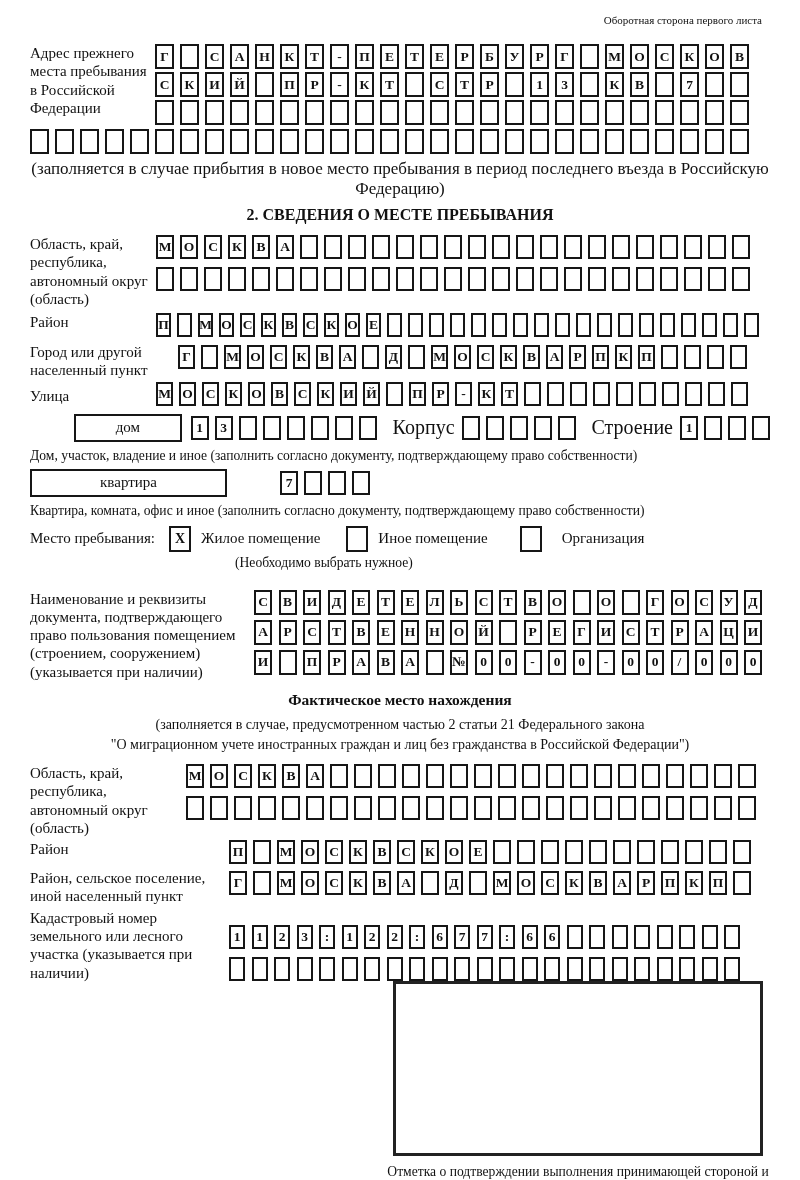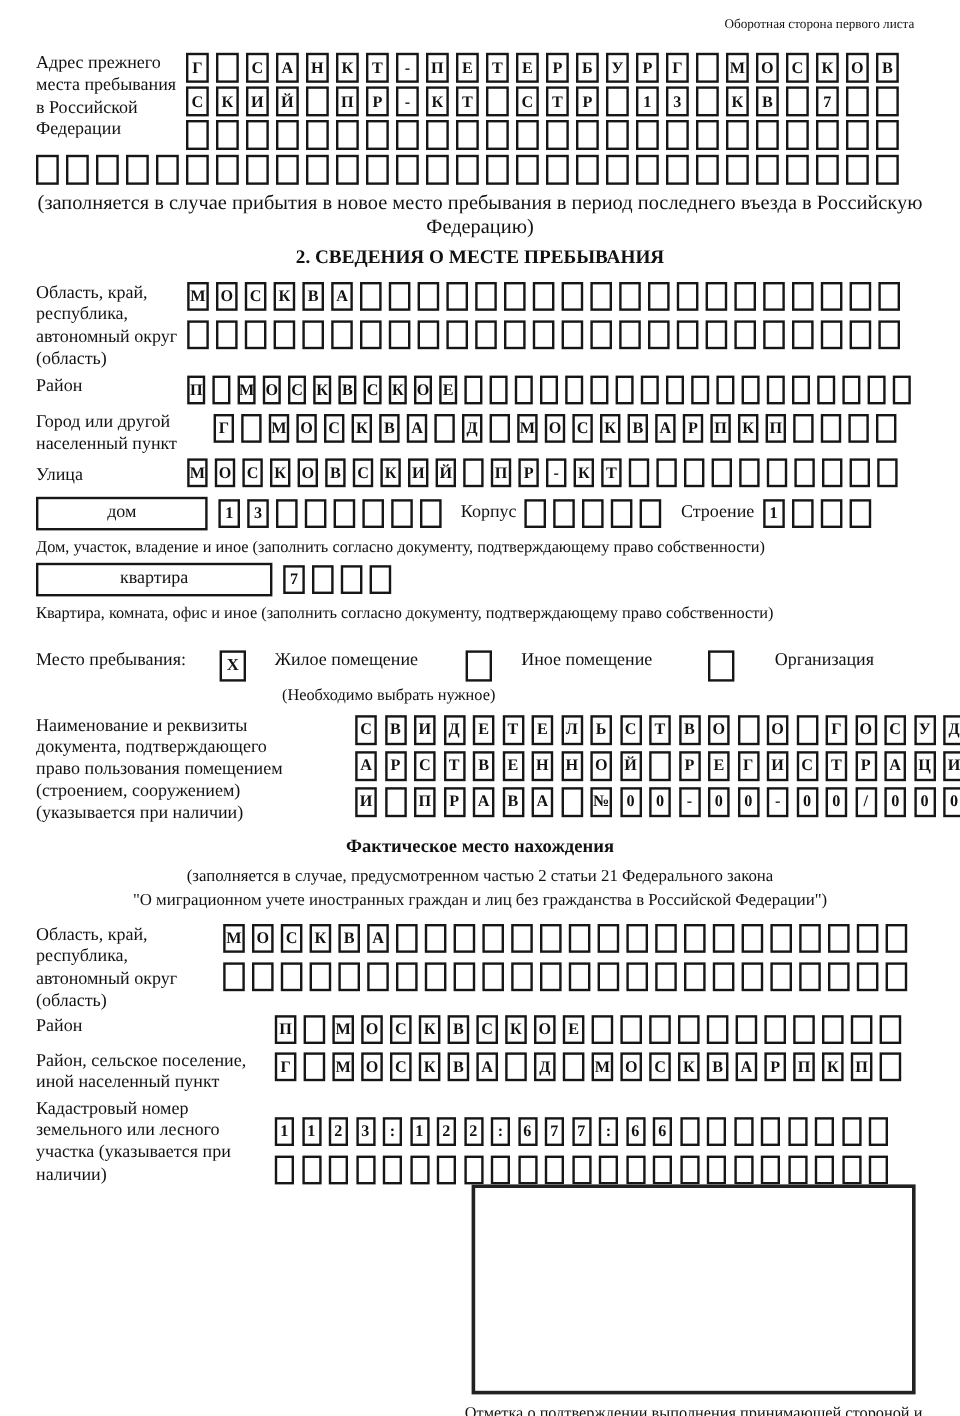--- a/index.html
+++ b/index.html
@@ -45,33 +45,33 @@
   .lab-col-fact2{flex:0 0 195px;padding-right:4px;}
 
   .mb8{margin-bottom:8px;}
   .mt2{margin-top:2px;}
 
   .houserow{display:flex;align-items:center;margin-top:8px;}
   .widebox{
     box-sizing:border-box;border:2px solid #161616;height:28px;
     display:flex;align-items:center;justify-content:center;font-size:15px;
   }
-  .wb-dom{width:143px;margin-right:9px;}
+  .wb-dom{width:143px;margin-right:9px;margin-left:44px;}
   .wb-kv{width:197px;margin-right:9px;}
-  .inline-lab{font-size:15px;margin:0 7px 0 16px;}
-
-  .checkrow{display:flex;margin-top:23px;font-size:15px;gap:14px;}
+  .inline-lab{font-size:20px;margin:0 7px 0 16px;}
+
+  .checkrow{display:flex;align-items:center;margin-top:7px;font-size:15px;}
   .checkbox{
     box-sizing:border-box;border:2px solid #161616;width:22px;height:26px;
     display:flex;align-items:center;justify-content:center;
     font-size:14px;font-weight:600;margin:0 10px 0 14px;flex:0 0 auto;
   }
   .choose-note{font-size:13.6px;margin:3px 0 0 205px;}
 
-  .doc-block{margin-top:9px;gap:42px;}
+  .doc-block{margin-top:19px;}
   .doc-rows .cellrow{margin-bottom:5px;}
 
   .fact-head{font-size:15.5px;font-weight:bold;text-align:center;margin:10px 0 6px 0;}
   .fact-note{font-size:14px;text-align:center;line-height:20px;}
 
   .fact-sec .frow{margin-top:6px;}
   .cad-rows .cellrow{margin-bottom:8px;}
 
   .stamp-wrap{margin-top:-8px;}
   .stamp-box{
@@ -389,21 +389,21 @@
     <div class="inline-lab">Строение</div>
     <div class="cellrow cr-md">
         <span class="cell">1</span>
         <span class="cell"></span>
         <span class="cell"></span>
         <span class="cell"></span>
       </div>
   </div>
   <div class="caption-left">Дом, участок, владение и иное (заполнить согласно документу, подтверждающему право собственности)</div>
 
-  <div class="houserow" style="margin-top:5px;">
+  <div class="houserow" style="margin-top:5px;gap:44px;">
     <div class="widebox wb-kv">квартира</div>
     <div class="cellrow cr-md">
         <span class="cell">7</span>
         <span class="cell"></span>
         <span class="cell"></span>
         <span class="cell"></span>
       </div>
   </div>
   <div class="caption-left">Квартира, комната, офис и иное (заполнить согласно документу, подтверждающему право собственности)</div>
 

